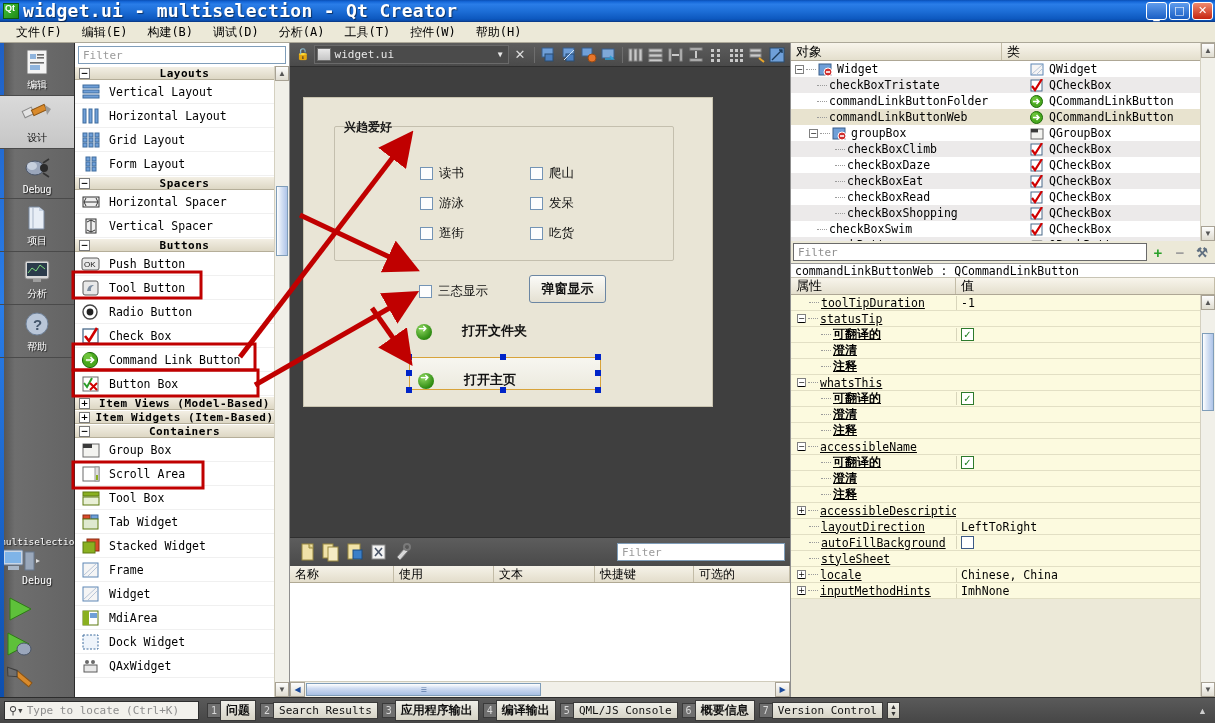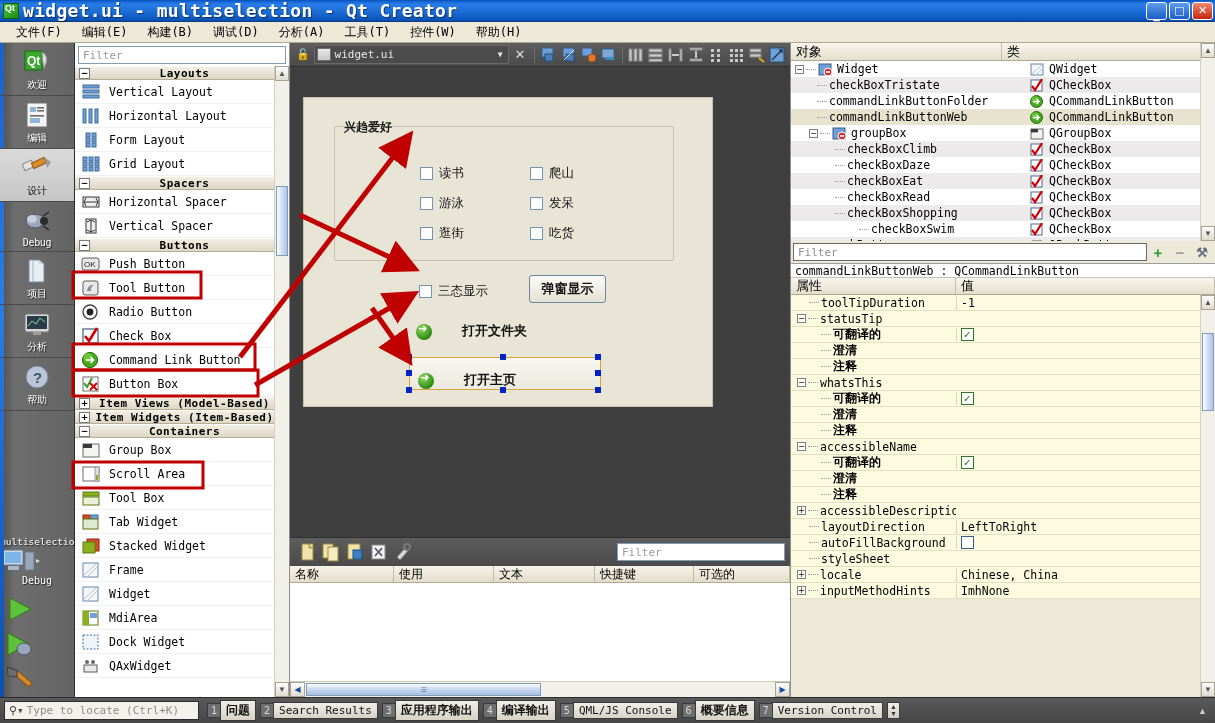--- a/index.html
+++ b/index.html
@@ -288,21 +288,21 @@
     display: flex; align-items: center;
   }
   #pe-head { height: 17px; display: flex; background: linear-gradient(to bottom,#f8f5ec,#e4dfcd);
     border-bottom: 1px solid #aea795; }
   #pe-head .ph { font-size: 13px; font-family: "DejaVu Sans", sans-serif; padding-left: 5px;
     display: flex; align-items: center; border-right: 1px solid #c3bca7; }
   #pe-rows { flex: 1; overflow: hidden; position: relative; }
   .prow { height: 16px; display: flex; align-items: center; background: #fcfadf;
     border-bottom: 1px solid #e2dfc4; }
   .prow .pname { width: 165px; display: flex; align-items: center; overflow: hidden;
-    font-family: "DejaVu Sans Mono", monospace; font-size: 11.5px; white-space: nowrap; }
+    font-family: "DejaVu Sans Mono", monospace; font-size: 11.5px; white-space: nowrap; text-decoration: underline; }
   .prow .pval { flex: 1; border-left: 1px solid #d8d5bb; padding-left: 4px;
     font-family: "DejaVu Sans Mono", monospace; font-size: 11.5px; display: flex; align-items: center; }
   .prow .pname.cjk, .prow .pval.cjk { font-family: "DejaVu Sans", sans-serif; font-size: 12px; font-weight: bold; }
   .indent1 { padding-left: 6px; }
   .indent2 { padding-left: 18px; }
   .indent3 { padding-left: 30px; }
   .pcheck { width: 13px; height: 13px; border: 1px solid #2d7a2d; background: #fff;
     display: flex; align-items: center; justify-content: center; color: #1b7d1b;
     font-size: 10px; font-family: "DejaVu Sans", sans-serif; }
   .pcheck.off { border-color: #3c5a86; color: transparent; }
@@ -366,30 +366,20 @@
   <div class="mi">分析(A)</div>
   <div class="mi">工具(T)</div>
   <div class="mi">控件(W)</div>
   <div class="mi">帮助(H)</div>
 </div>
 
 <div id="main">
 
   <div id="modebar">
 
-    <div class="mode">
-      <div class="mglyph">
-        <svg width="28" height="28" viewBox="0 0 28 28">
-            <rect x="2" y="3" width="17" height="19" fill="#3aa82e" stroke="#176b10"></rect>
-            <text x="4" y="17" font-family="Liberation Sans" font-size="12" fill="#fff" font-weight="bold">Qt</text>
-            <path d="M19 4 Q27 8 21 20 Q19 12 19 4" fill="#dcdcdc" stroke="#9a9a9a"></path>
-          </svg>
-      </div>
-      <div class="mlabel">欢迎</div>
-    </div>
 
     <div class="mode">
       <div class="mglyph">
         <svg width="24" height="28" viewBox="0 0 24 28">
             <rect x="2" y="2" width="20" height="24" fill="#f4f4f4" stroke="#707070"></rect>
             <rect x="5" y="6" width="6" height="5" fill="#8fb4dd"></rect>
             <rect x="12" y="6" width="7" height="1.6" fill="#6d6d6d"></rect>
             <rect x="12" y="9" width="7" height="1.6" fill="#6d6d6d"></rect>
             <rect x="5" y="14" width="14" height="1.6" fill="#6d6d6d"></rect>
             <rect x="5" y="17" width="10" height="5" fill="#8fb4dd"></rect>
@@ -509,53 +499,53 @@
       </div>
       <div class="wb-item">
         <span class="ico">
           <svg width="20" height="18">
               <rect x="2" y="2" width="3" height="14" fill="#6f9fd8" stroke="#3f6c9e"></rect>
               <rect x="8" y="2" width="3" height="14" fill="#6f9fd8" stroke="#3f6c9e"></rect>
               <rect x="14" y="2" width="3" height="14" fill="#6f9fd8" stroke="#3f6c9e"></rect>
             </svg>
         </span>
         <span>Horizontal Layout</span>
-      </div>
-      <div class="wb-item">
-        <span class="ico">
-          <svg width="20" height="18">
-              <g fill="#6f9fd8" stroke="#3f6c9e">
-                <rect x="5" y="2" width="4" height="4"></rect>
-                <rect x="11" y="2" width="4" height="4"></rect>
-                <rect x="5" y="7" width="4" height="4"></rect>
-                <rect x="11" y="7" width="4" height="4"></rect>
-                <rect x="5" y="12" width="4" height="4"></rect>
-                <rect x="11" y="12" width="4" height="4"></rect>
-              </g>
-            </svg>
-        </span>
-        <span>Form Layout</span>
       </div>
       <div class="wb-item">
         <span class="ico">
           <svg width="20" height="18">
               <g fill="#6f9fd8" stroke="#3f6c9e">
                 <rect x="2" y="2" width="4" height="4"></rect>
                 <rect x="8" y="2" width="4" height="4"></rect>
                 <rect x="14" y="2" width="4" height="4"></rect>
                 <rect x="2" y="7" width="4" height="4"></rect>
                 <rect x="8" y="7" width="4" height="4"></rect>
                 <rect x="14" y="7" width="4" height="4"></rect>
                 <rect x="2" y="12" width="4" height="4"></rect>
                 <rect x="8" y="12" width="4" height="4"></rect>
                 <rect x="14" y="12" width="4" height="4"></rect>
               </g>
             </svg>
         </span>
         <span>Grid Layout</span>
+      </div>
+      <div class="wb-item">
+        <span class="ico">
+          <svg width="20" height="18">
+              <g fill="#6f9fd8" stroke="#3f6c9e">
+                <rect x="5" y="2" width="4" height="4"></rect>
+                <rect x="11" y="2" width="4" height="4"></rect>
+                <rect x="5" y="7" width="4" height="4"></rect>
+                <rect x="11" y="7" width="4" height="4"></rect>
+                <rect x="5" y="12" width="4" height="4"></rect>
+                <rect x="11" y="12" width="4" height="4"></rect>
+              </g>
+            </svg>
+        </span>
+        <span>Form Layout</span>
       </div>
 
       <div class="wb-cat">
         <div class="exp">−</div>
         <div class="ct">Spacers</div>
       </div>
       <div class="wb-item">
         <span class="ico">
           <svg width="20" height="18">
               <rect x="2" y="4" width="16" height="10" fill="#efefef" stroke="#333"></rect>
@@ -1157,21 +1147,21 @@
               <svg width="14" height="13">
                   <rect x="1" y="1" width="11" height="11" fill="#fff" stroke="#4a6a8a"></rect>
                   <path d="M2 7 L5 11 L12 0" stroke="#d00000" stroke-width="2.2" fill="none"></path>
                 </svg>
             </span>
             <span>QCheckBox</span>
           </div>
         </div>
 
         <div class="trow">
-          <div class="tname" style="padding-left:68px">
+          <div class="tname" style="padding-left:26px">
             <span class="treelineh"></span>
             <span>checkBoxSwim</span>
           </div>
           <div class="tclass">
             <span class="cicon">
               <svg width="14" height="13">
                   <rect x="1" y="1" width="11" height="11" fill="#fff" stroke="#4a6a8a"></rect>
                   <path d="M2 7 L5 11 L12 0" stroke="#d00000" stroke-width="2.2" fill="none"></path>
                 </svg>
             </span>

